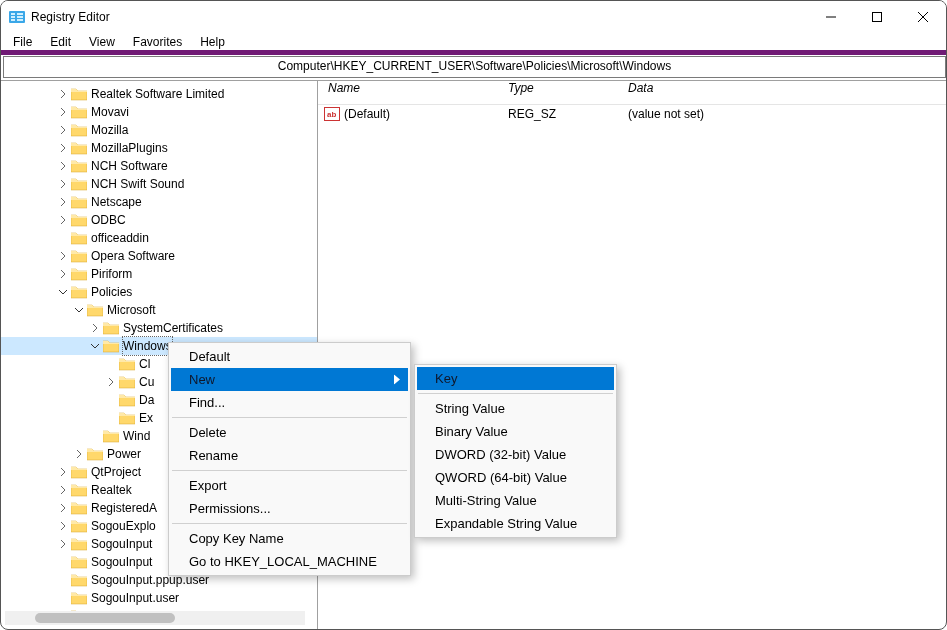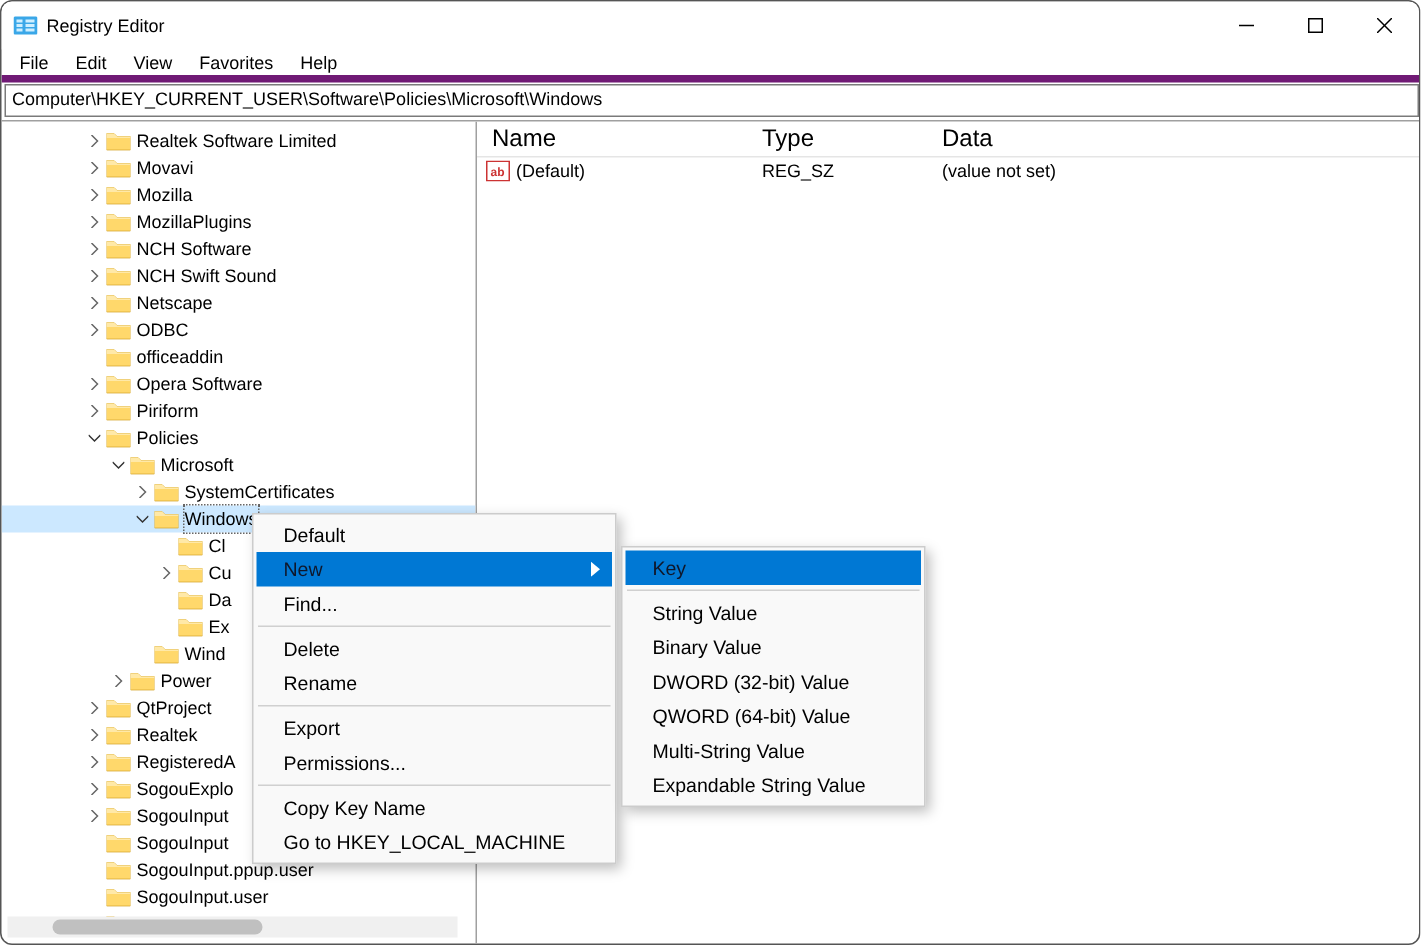--- a/index.html
+++ b/index.html
@@ -53,20 +53,21 @@
   }
   .addressbar {
     height: 22px;
     border: 1px solid #7a7a7a;
     margin: 1px 0 2px 2px;
     padding: 2px 4px;
     font-size: 12px;
     background: #fff;
     overflow: hidden;
     white-space: nowrap;
+    text-align: center;
   }
   .content {
     flex: 1;
     display: flex;
     border-top: 1px solid #a0a0a0;
     position: relative;
     overflow: hidden;
   }
   .tree-pane {
     width: 317px;
@@ -109,24 +110,24 @@
     display: inline-block;
   }
   .list-pane {
     flex: 1;
     display: flex;
     flex-direction: column;
   }
   .list-header {
     display: flex;
     height: 24px;
-    align-items: center;
     border-bottom: 1px solid #e5e5e5;
-    font-size: 16px;
+    font-size: 12px;
     color: #000;
+    font-style: italic;
   }
   .col-name { width: 190px; padding-left: 10px;}
   .col-type { width: 120px; }
   .col-data { flex: 1; }
   .list-body {
     flex: 1;
     font-size: 12px;
   }
   .list-row {
     display: flex;

